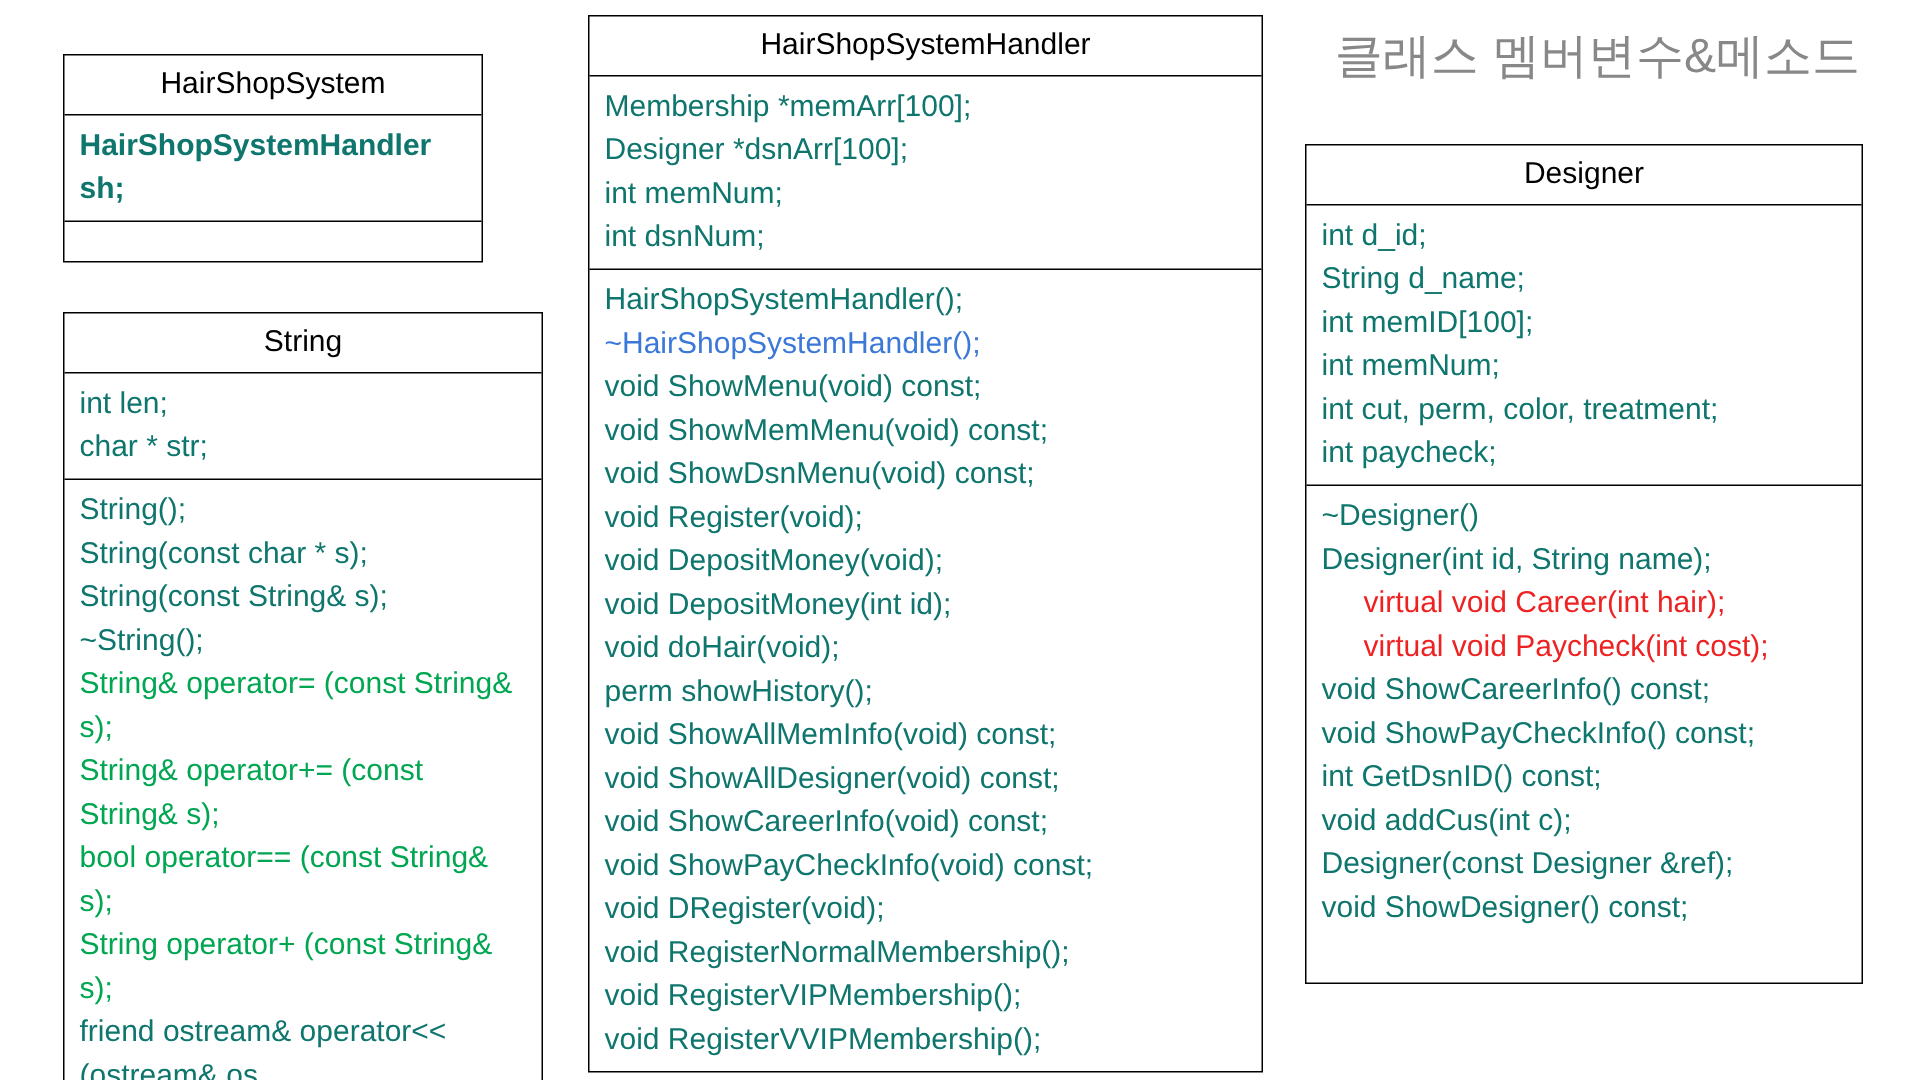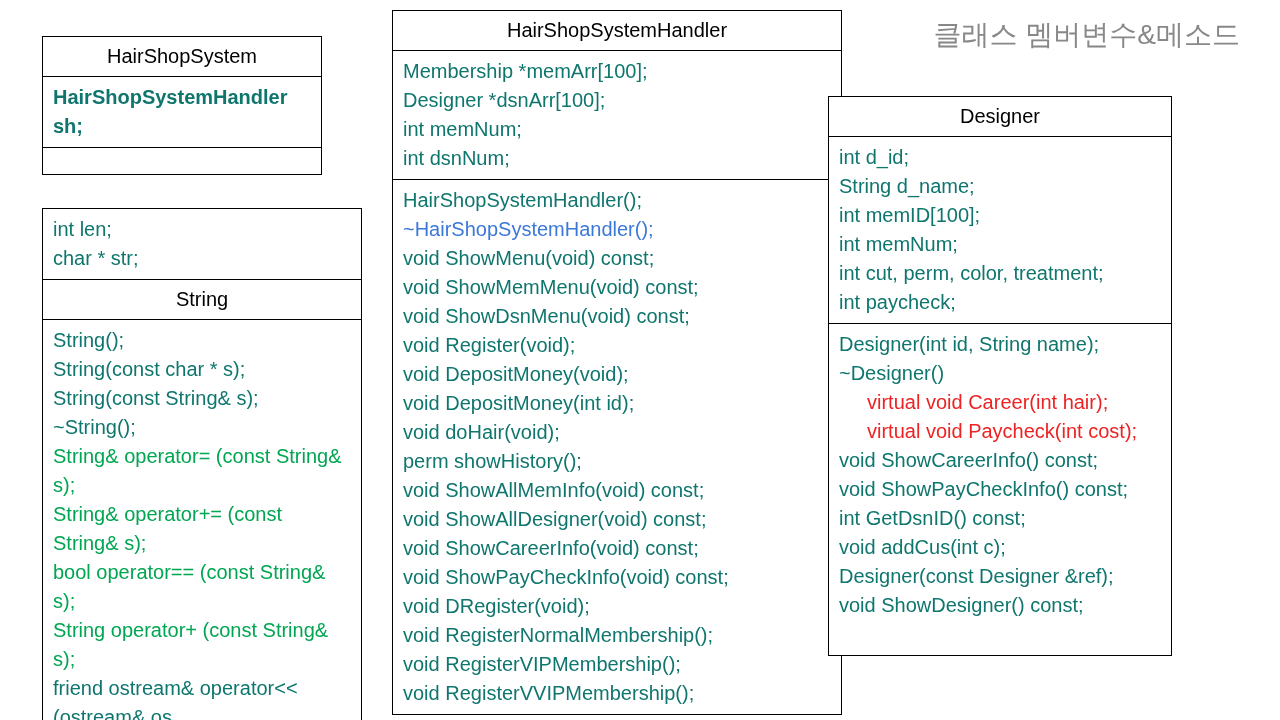--- a/index.html
+++ b/index.html
@@ -10,21 +10,21 @@
     font-family: "Malgun Gothic", "맑은 고딕", sans-serif;
     font-size: 20px;
     color: #000;
     position: relative;
     overflow: hidden;
   }
   .page-title {
     position: absolute;
     top: 16px;
     right: 40px;
-    font-size: 28px;
+    font-size: 32px;
     color: #888;
   }
   .classbox {
     position: absolute;
     border: 1.5px solid #000;
     background: #fff;
   }
   .section {
     border-bottom: 1.5px solid #000;
     padding: 6px 10px 6px 10px;
@@ -35,41 +35,41 @@
   .line { white-space: pre-wrap; word-break: break-word; }
   .c-black { color: #0f766e; }
   .c-blue  { color: #3b78d8; }
   .c-green { color: #00a651; }
   .c-red   { color: #e22; margin-left: 28px; }
 
   
   #box-hairShopSystem { left: 42px; top: 36px; width: 280px; }
   #box-string         { left: 42px; top: 208px; width: 320px; }
   #box-handler        { left: 392px; top: 10px; width: 450px; }
-  #box-designer       { left: 828px; top: 96px; width: 344px; }
+  #box-designer       { left: 870px; top: 96px; width: 372px; }
 </style>
 </head>
 <body>
 
 <div class="page-title">클래스 멤버변수&amp;메소드</div>
 
 <div id="box-hairShopSystem" class="classbox">
   <div class="section title-section">HairShopSystem</div>
   <div class="section line-block" style="min-height:70px;font-weight:bold;">
       <div class="line c-black">HairShopSystemHandler sh;</div>
     </div>
   <div class="section line-block" style="min-height:26px;"></div>
 </div>
 
 <div id="box-string" class="classbox">
+  <div class="section title-section">String</div>
   <div class="section line-block">
       <div class="line c-black">int len;</div>
       <div class="line c-black">char * str;</div>
     </div>
-  <div class="section title-section">String</div>
   <div class="section line-block">
       <div class="line c-black">String();</div>
       <div class="line c-black">String(const char * s);</div>
       <div class="line c-black">String(const String&amp; s);</div>
       <div class="line c-black">~String();</div>
       <div class="line c-green">String&amp; operator= (const String&amp; s);</div>
       <div class="line c-green">String&amp; operator+= (const String&amp; s);</div>
       <div class="line c-green">bool operator== (const String&amp; s);</div>
       <div class="line c-green">String operator+ (const String&amp; s);</div>
       <div class="line c-black">friend ostream&amp; operator&lt;&lt; (ostream&amp; os</div>
@@ -110,22 +110,22 @@
   <div class="section title-section">Designer</div>
   <div class="section line-block">
       <div class="line c-black">int d_id;</div>
       <div class="line c-black">String d_name;</div>
       <div class="line c-black">int memID[100];</div>
       <div class="line c-black">int memNum;</div>
       <div class="line c-black">int cut, perm, color, treatment;</div>
       <div class="line c-black">int paycheck;</div>
     </div>
   <div class="section line-block">
+      <div class="line c-black">~Designer()</div>
       <div class="line c-black">Designer(int id, String name);</div>
-      <div class="line c-black">~Designer()</div>
       <div class="line c-red">virtual void Career(int hair);</div>
       <div class="line c-red">virtual void Paycheck(int cost);</div>
       <div class="line c-black">void ShowCareerInfo() const;</div>
       <div class="line c-black">void ShowPayCheckInfo() const;</div>
       <div class="line c-black">int GetDsnID() const;</div>
       <div class="line c-black">void addCus(int c);</div>
       <div class="line c-black">Designer(const Designer &amp;ref);</div>
       <div class="line c-black">void ShowDesigner() const;</div>
       <div class="line c-black"> </div>
     </div>

